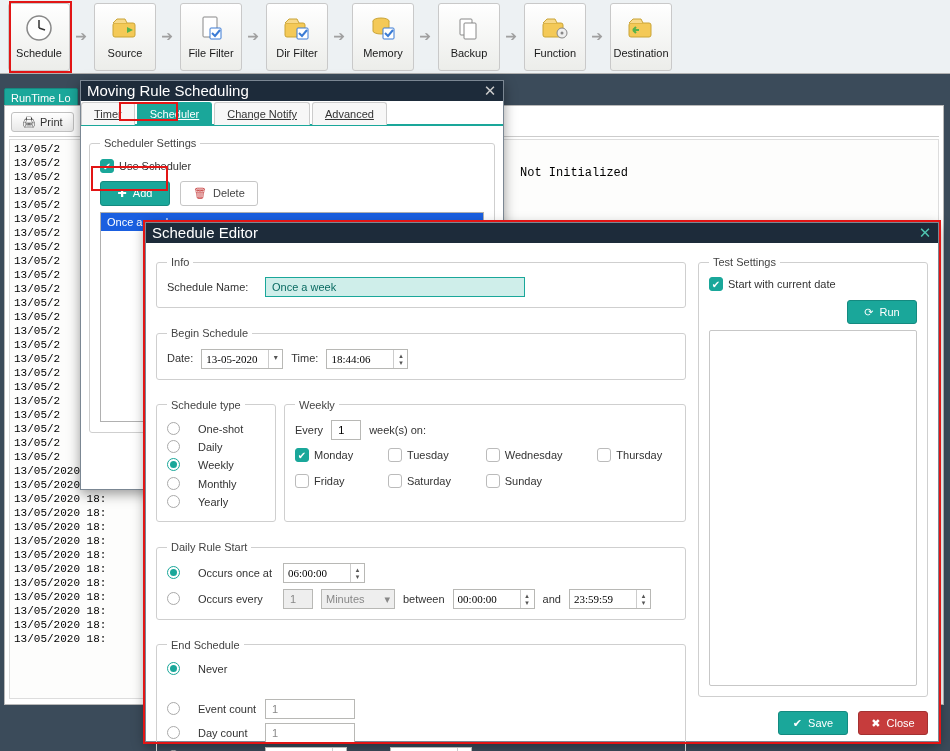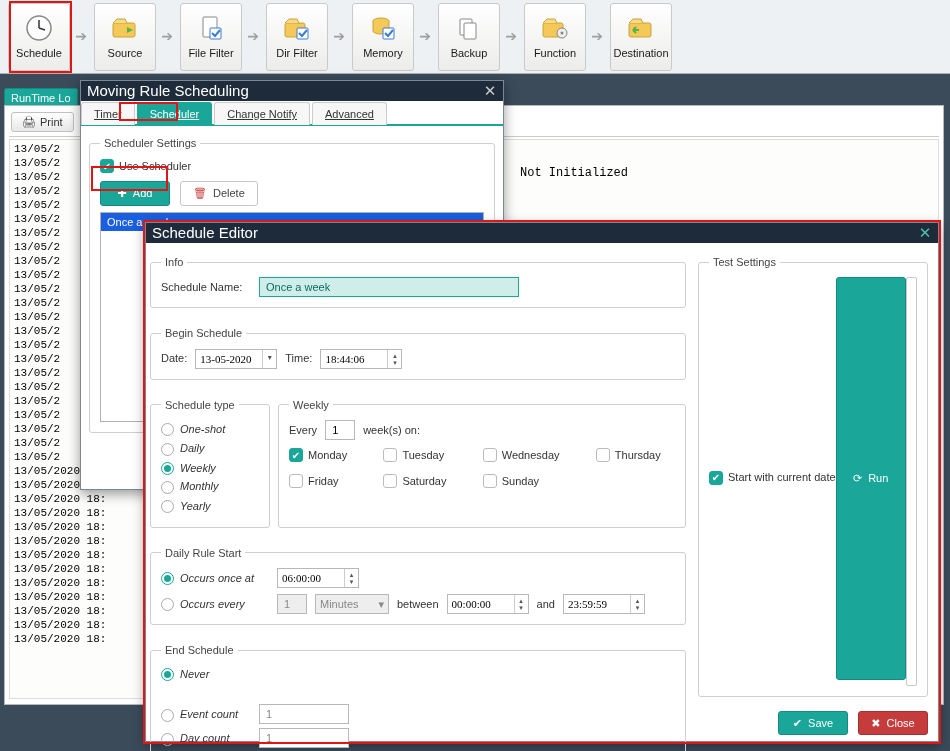--- a/index.html
+++ b/index.html
@@ -121,21 +121,21 @@
   .schedlist{
     border:1px solid #b0b0b0;background:#fff;height:210px;overflow:auto;
   }
   .schedlist .item{
     background:var(--blue-sel);color:#fff;padding:2px 6px;font-size:11px;
   }
 
   
   .editor{left:145px;top:222px;width:794px;height:520px;z-index:20}
   .editor .body{
-    padding:8px 10px 6px 4px;
+    padding:8px 10px 6px 10px;
     display:flex;flex-direction:column;height:calc(100% - 20px);
   }
   .editor-cols{display:flex;gap:12px;flex:1 1 auto;min-height:0}
   .col-left{flex:1 1 auto;display:flex;flex-direction:column;gap:6px;min-width:0}
   .col-right{width:230px;display:flex;flex-direction:column;gap:6px}
 
   .row{display:flex;align-items:center;gap:8px}
   .lbl{min-width:90px}
   .txt{
     border:1px solid #b8b8b5;background:#fff;padding:2px 6px;height:20px;font-size:11px;
@@ -145,21 +145,21 @@
     display:flex;align-items:center;border:1px solid #b8b8b5;background:#fff;height:20px;
   }
   .datebox input{border:none;outline:none;font:11px "Segoe UI";padding:0 4px;width:66px}
   .spin{
     width:14px;height:18px;border-left:1px solid #ccc;display:flex;flex-direction:column;justify-content:center;align-items:center;font-size:7px;line-height:7px;color:#555
   }
   .dd{
     width:14px;height:18px;border-left:1px solid #ccc;display:flex;align-items:center;justify-content:center;font-size:8px;color:#555
   }
   .radio{
-    display:inline-flex;align-items:flex-end;gap:6px;margin:2px 0;font-style:italic;
+    display:inline-flex;align-items:flex-start;gap:18px;margin:2px 0;
   }
   .radio .dot{
     width:13px;height:13px;border:1px solid var(--teal);border-radius:50%;display:flex;align-items:center;justify-content:center
   }
   .radio.on .dot::after{content:"";width:7px;height:7px;background:var(--teal);border-radius:50%}
   .radio.off .dot{border-color:#aaa}
   .weekgrid{
     display:grid;grid-template-columns:repeat(4,auto);gap:4px 22px;margin-top:8px
   }
   .select{
@@ -516,21 +516,21 @@
             <span>Time:</span>
             <span class="datebox">
                 <input value="23:59:59" style="">
                 <span class="spin">▴<br>▾</span>
               </span>
           </div>
         </fieldset>
       </div>
 
       <div class="col-right">
-        <fieldset class="grp" style="flex:1;display:flex;flex-direction:row">
+        <fieldset class="grp" style="flex:1;display:flex;flex-direction:column">
           <legend>Test Settings</legend>
           <div class="cb">
             <span class="box">✔</span>
             <span>Start with current date</span>
           </div>
           <div style="display:flex;justify-content:flex-end;margin-bottom:6px">
             <div class="btn">
               <span>⟳</span>
               <span>Run</span>
             </div>

